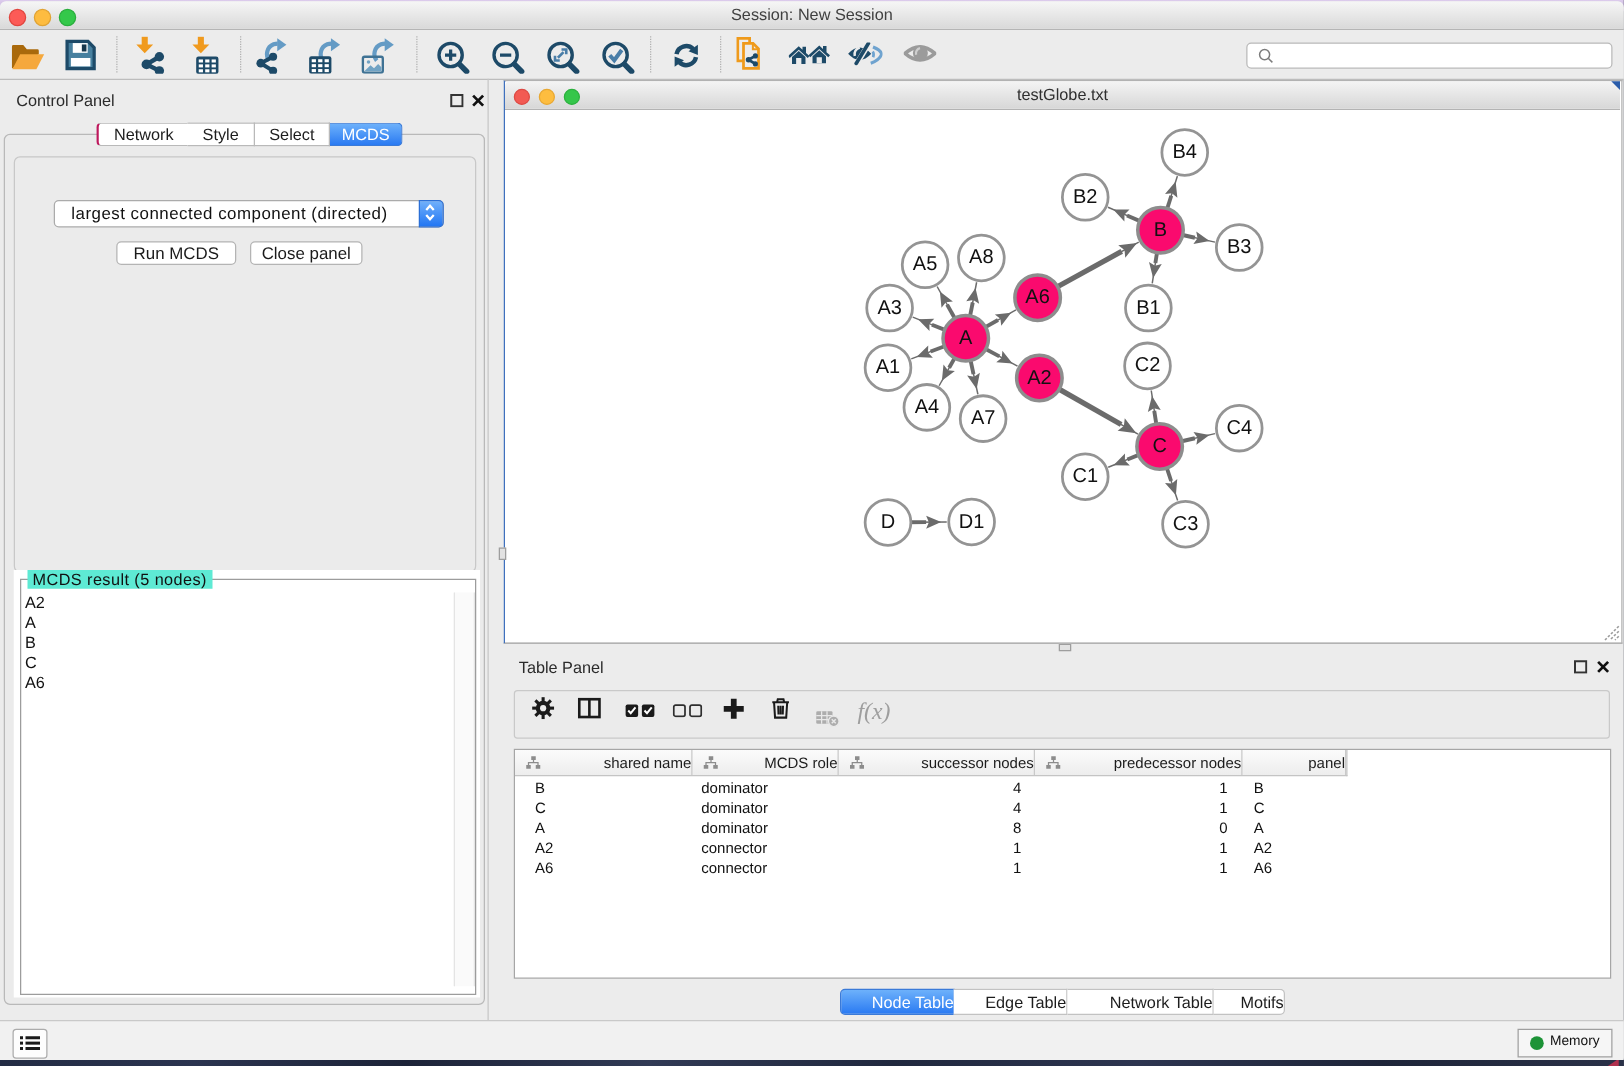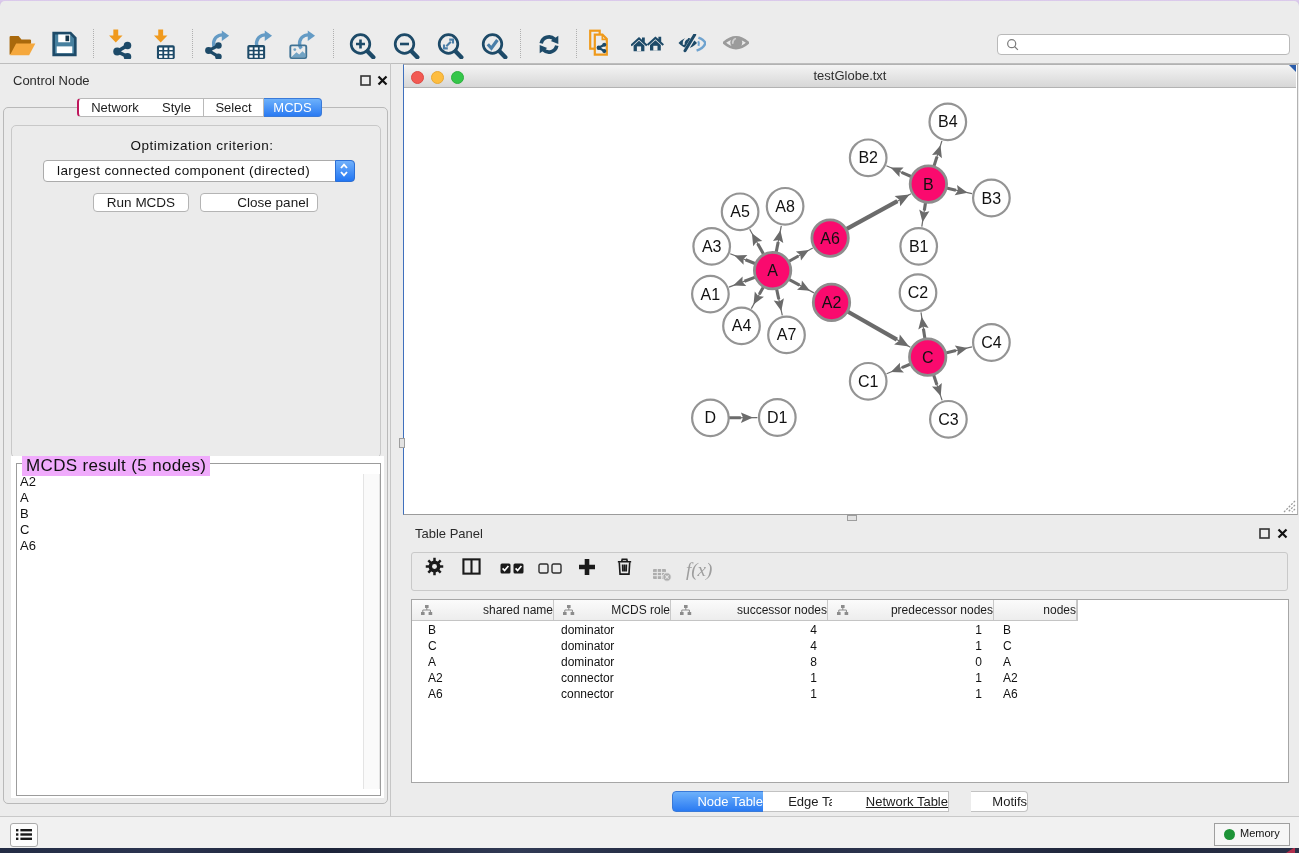--- a/index.html
+++ b/index.html
@@ -21,22 +21,22 @@
 #cp-title{position:absolute;left:13px;top:72px;font-size:13px;color:#2b2b2b;}
 #tabbox{position:absolute;left:3px;top:106px;width:383px;height:695px;
  border:1px solid #b9b9b9;border-radius:5px;background:#ebebeb;}
 .tab{position:absolute;top:97px;height:17px;background:#fff;border:1px solid #b9b9b9;
  border-left:none;font-size:13px;color:#1d1d1d;text-align:center;line-height:17px;}
 #innerpanel{position:absolute;left:11px;top:124px;width:368px;height:331px;
  border:1px solid #c8c8c8;border-radius:5px;background:#ebebeb;}
 #whitepanel{position:absolute;left:11px;top:455px;width:373px;height:342px;background:#fff;}
 #groupbox{position:absolute;left:16px;top:462px;width:363px;height:331px;
  border:1px solid #9c9c9c;}
-#grouplabel{position:absolute;left:22px;top:455px;background:#f0abfc;padding:0 4px;
- font-size:17px;letter-spacing:0.35px;color:#111;}
+#grouplabel{position:absolute;left:22px;top:455px;background:#5eead4;padding:0 4px;
+ font-size:13px;letter-spacing:0.35px;color:#111;}
 #mcdslist{position:absolute;left:20px;top:473px;font-size:13px;color:#111;line-height:16px;}
 #scrolltrack{position:absolute;left:363px;top:473px;width:15px;height:315px;
  background:#fafafa;border-left:1px solid #e4e4e4;border-right:1px solid #e4e4e4;}
 #statusbar{position:absolute;left:0;top:815px;width:1299px;height:31px;background:#f1f1f1;
  border-top:1px solid #c9c9c9;}
 #netwin{position:absolute;left:403px;top:63px;width:892.5px;height:449px;background:#fff;
  border-left:1.5px solid #3f70bd;border-right:1px solid #b2b2b2;border-bottom:1px solid #9b9b9b;
  border-top:1px solid #b2b2b2;}
 #nettitle{position:absolute;left:0;top:0;width:892px;height:22px;
  background:linear-gradient(#f4f4f4,#d7d7d7);border-bottom:1px solid #b3b3b3;
@@ -61,20 +61,26 @@
 #listbtn{position:absolute;left:10px;top:822px;width:26px;height:22px;background:#fdfdfd;
  border:1px solid #ababab;border-radius:3px;}
 .cpbtn{position:absolute;border:1px solid #b4b4b4;border-radius:4px;background:#fff;
  font-size:13.5px;color:#1a1a1a;text-align:center;}
 </style></head>
 <body>
 <div class="abs" style="left:0;top:0;width:1299px;height:9px;background:linear-gradient(#dccbec 0%,#d4c2e6 40%,#b292d2 100%);"></div>
 <div class="abs" style="left:0;top:846px;width:1299px;height:7px;background:linear-gradient(90deg,#232c44 0%,#2b3450 12%,#1c2338 25%,#313a55 40%,#20283e 55%,#2d3550 70%,#1e2539 85%,#2a3148 100%);"></div>
 <div class="abs" style="left:1286px;top:847px;width:0;height:0;border-bottom:6px solid #b0304d;border-left:9px solid transparent;"></div>
 <div id="app">
+<div id="titlebar">
+      <div class="tl" style="left:7px;background:#fc5b57;border:1px solid #e1463f;"></div>
+      <div class="tl" style="left:27px;background:#fdbc40;border:1px solid #e0a334;"></div>
+      <div class="tl" style="left:47px;background:#34c84a;border:1px solid #2aae3d;"></div>
+      <div id="titletext">Session: New Session</div>
+    </div>
 <div id="toolbar">
       <div class="sep" style="left:93px"></div>
       <div class="sep" style="left:192px"></div>
       <div class="sep" style="left:333px"></div>
       <div class="sep" style="left:520px"></div>
       <div class="sep" style="left:576px"></div>
       <svg class="ticon" style="left:7px;top:7px" width="30" height="26" viewBox="0 0 25 23">
         <path d="M1.5 21 L1.5 5.5 Q1.5 4.5 2.5 4.5 L9.5 4.5 L12 7.5 L19.5 7.5 Q20.5 7.5 20.5 8.5 L20.5 11 Z" fill="#a9690c"></path>
         <path d="M1.8 21.5 L7.3 11 L24.3 11 L18.8 21.5 Z" fill="#f5a83d"></path>
       </svg>
@@ -218,45 +224,44 @@
         <circle cx="13.3" cy="7.4" r="6" fill="#9b9b9b"></circle>
         <path d="M9.9 8.8 A 4.3 4.3 0 0 1 13 3.5" fill="none" stroke="#cfcfcf" stroke-width="1.8"></path>
       </svg>
       <div id="search">
         <svg style="position:absolute;left:8px;top:3px" width="14" height="14" viewBox="0 0 16 16">
           <circle cx="6.5" cy="6.5" r="4.6" fill="none" stroke="#7c7c7c" stroke-width="1.4"></circle>
           <line x1="10" y1="10" x2="13.6" y2="13.6" stroke="#7c7c7c" stroke-width="1.4"></line>
         </svg>
       </div>
     </div>
-<div id="cp-title">Control Node</div>
+<div id="cp-title">Control Panel</div>
     <svg class="abs" style="left:360px;top:74px" width="11" height="11" viewBox="0 0 11 11">
       <rect x="1" y="1" width="9" height="9" fill="none" stroke="#333" stroke-width="1.6"></rect>
     </svg>
     <svg class="abs" style="left:377px;top:74px" width="11" height="11" viewBox="0 0 11 11">
       <path d="M1.5 1.5 L9.5 9.5 M9.5 1.5 L1.5 9.5" stroke="#111" stroke-width="2.2"></path>
     </svg>
     <div id="tabbox"></div>
     <div class="tab" style="left:77px;width:72px;border-left:2px solid #be185d;border-radius:4px 0 0 4px;">Network</div>
     <div class="tab" style="left:150px;width:53px;">Style</div>
     <div class="tab" style="left:204px;width:59px;">Select</div>
     <div class="tab bluetab" style="left:264px;width:57px;border-radius:0 4px 4px 0;">MCDS</div>
     <div id="innerpanel"></div>
-    <div class="abs" style="left:7px;top:137px;width:390px;text-align:center;font-size:13.5px;letter-spacing:0.55px;color:#111;">Optimization criterion:</div>
     <div class="abs" style="left:43px;top:159px;width:310px;height:20px;background:#fff;border:1px solid #ababab;border-radius:4px;">
       <div class="abs" style="left:13px;top:1px;font-size:13.5px;letter-spacing:0.4px;color:#111;line-height:18px;">largest connected component (directed)</div>
       <div class="abs" style="right:-1px;top:-1px;width:18px;height:20px;border-radius:0 4px 4px 0;background:linear-gradient(#70b0fb,#2276f3);border:1px solid #2b6fd6;">
         <svg width="10" height="14" viewBox="0 0 10 14" style="position:absolute;left:3px;top:2px">
           <path d="M2 5 L5 1.6 L8 5" fill="none" stroke="#fff" stroke-width="1.8"></path>
           <path d="M2 9 L5 12.4 L8 9" fill="none" stroke="#fff" stroke-width="1.8"></path>
         </svg>
       </div>
     </div>
     <div class="cpbtn" style="left:93px;top:192px;width:94px;height:17px;line-height:17px;">Run MCDS</div>
-    <div class="cpbtn" style="left:200px;top:192px;width:88px;height:17px;line-height:17px;padding-left:28px;">Close panel</div>
+    <div class="cpbtn" style="left:200px;top:192px;width:88px;height:17px;line-height:17px;">Close panel</div>
     <div id="whitepanel"></div>
     <div id="groupbox"></div>
     <div id="grouplabel">MCDS result (5 nodes)</div>
     <div id="mcdslist">A2<br>A<br>B<br>C<br>A6</div>
     <div id="scrolltrack"></div>
     <div class="abs" style="left:390px;top:62px;width:1px;height:753px;background:#c6c6c6;"></div>
 <div id="netwin">
       <div id="nettitle">
         <div class="tls" style="left:7px;background:#f25a53;border:1px solid #dd4a44;"></div>
         <div class="tls" style="left:27px;background:#fdbd40;border:1px solid #e8a833;"></div>
@@ -469,21 +474,21 @@
         <div class="hcell" style="left:416px;width:165px">
           <svg class="hicon" width="13" height="12" viewBox="0 0 13 12" style="left:8px">
             <rect x="5" y="1" width="3.6" height="3" fill="#8c8c8c"></rect>
             <rect x="1" y="8" width="3.6" height="3" fill="#8c8c8c"></rect>
             <rect x="8.6" y="8" width="3.6" height="3" fill="#8c8c8c"></rect>
             <path d="M6.8 4 L6.8 6 M2.8 8 L2.8 6 L10.4 6 L10.4 8" fill="none" stroke="#8c8c8c" stroke-width="1"></path>
           </svg>
           <div class="htext">predecessor nodes</div>
         </div>
         <div class="hcell" style="left:582px;width:82px">
-          <div class="htext">nodes</div>
+          <div class="htext">panel</div>
         </div>
       </div>
       <div class="trow" style="left:16px;top:22px;">B</div>
       <div class="trow" style="left:149px;top:22px;">dominator</div>
       <div class="trow" style="left:330px;top:22px;width:75px;text-align:right;">4</div>
       <div class="trow" style="left:495px;top:22px;width:75px;text-align:right;">1</div>
       <div class="trow" style="left:591px;top:22px;">B</div>
       <div class="trow" style="left:16px;top:38px;">C</div>
       <div class="trow" style="left:149px;top:38px;">dominator</div>
       <div class="trow" style="left:330px;top:38px;width:75px;text-align:right;">4</div>
@@ -500,21 +505,21 @@
       <div class="trow" style="left:495px;top:70px;width:75px;text-align:right;">1</div>
       <div class="trow" style="left:591px;top:70px;">A2</div>
       <div class="trow" style="left:16px;top:86px;">A6</div>
       <div class="trow" style="left:149px;top:86px;">connector</div>
       <div class="trow" style="left:330px;top:86px;width:75px;text-align:right;">1</div>
       <div class="trow" style="left:495px;top:86px;width:75px;text-align:right;">1</div>
       <div class="trow" style="left:591px;top:86px;">A6</div>
     </div>
     <div class="btab bluetab" style="left:672px;width:90px;border-left:1px solid #3a7ad8;border-radius:4px 0 0 4px;"><span style="color:#fff">Node Table</span></div>
     <div class="btab" style="left:763px;width:90px;">Edge Table</div>
-    <div class="btab" style="left:832px;width:116px;text-decoration:underline;">Network Table</div>
+    <div class="btab" style="left:854px;width:116px;">Network Table</div>
     <div class="btab" style="left:971px;width:56px;border-radius:0 4px 4px 0;">Motifs</div>
 <div id="statusbar"></div>
     <div id="listbtn">
       <svg style="position:absolute;left:5px;top:4px" width="16" height="13" viewBox="0 0 16 13">
         <g fill="#1a1a1a">
           <rect x="0" y="1" width="2.4" height="2.4"></rect>
           <rect x="0" y="5.3" width="2.4" height="2.4"></rect>
           <rect x="0" y="9.6" width="2.4" height="2.4"></rect>
           <rect x="4.4" y="1" width="11.6" height="2.4"></rect>
           <rect x="4.4" y="5.3" width="11.6" height="2.4"></rect>

